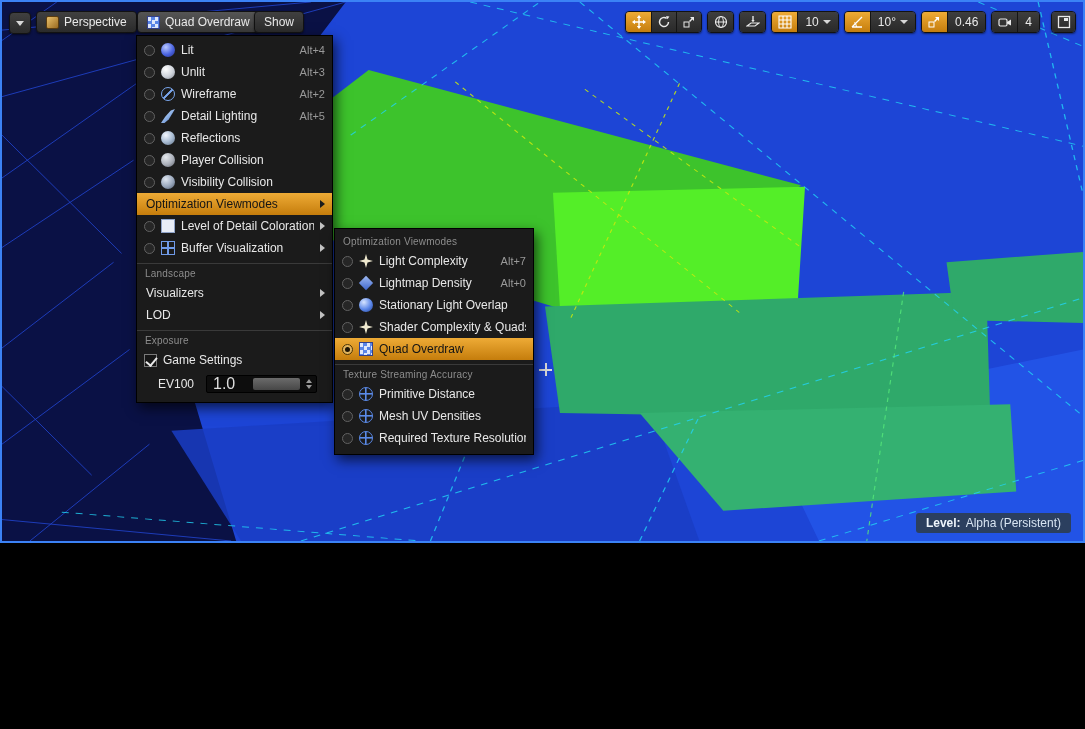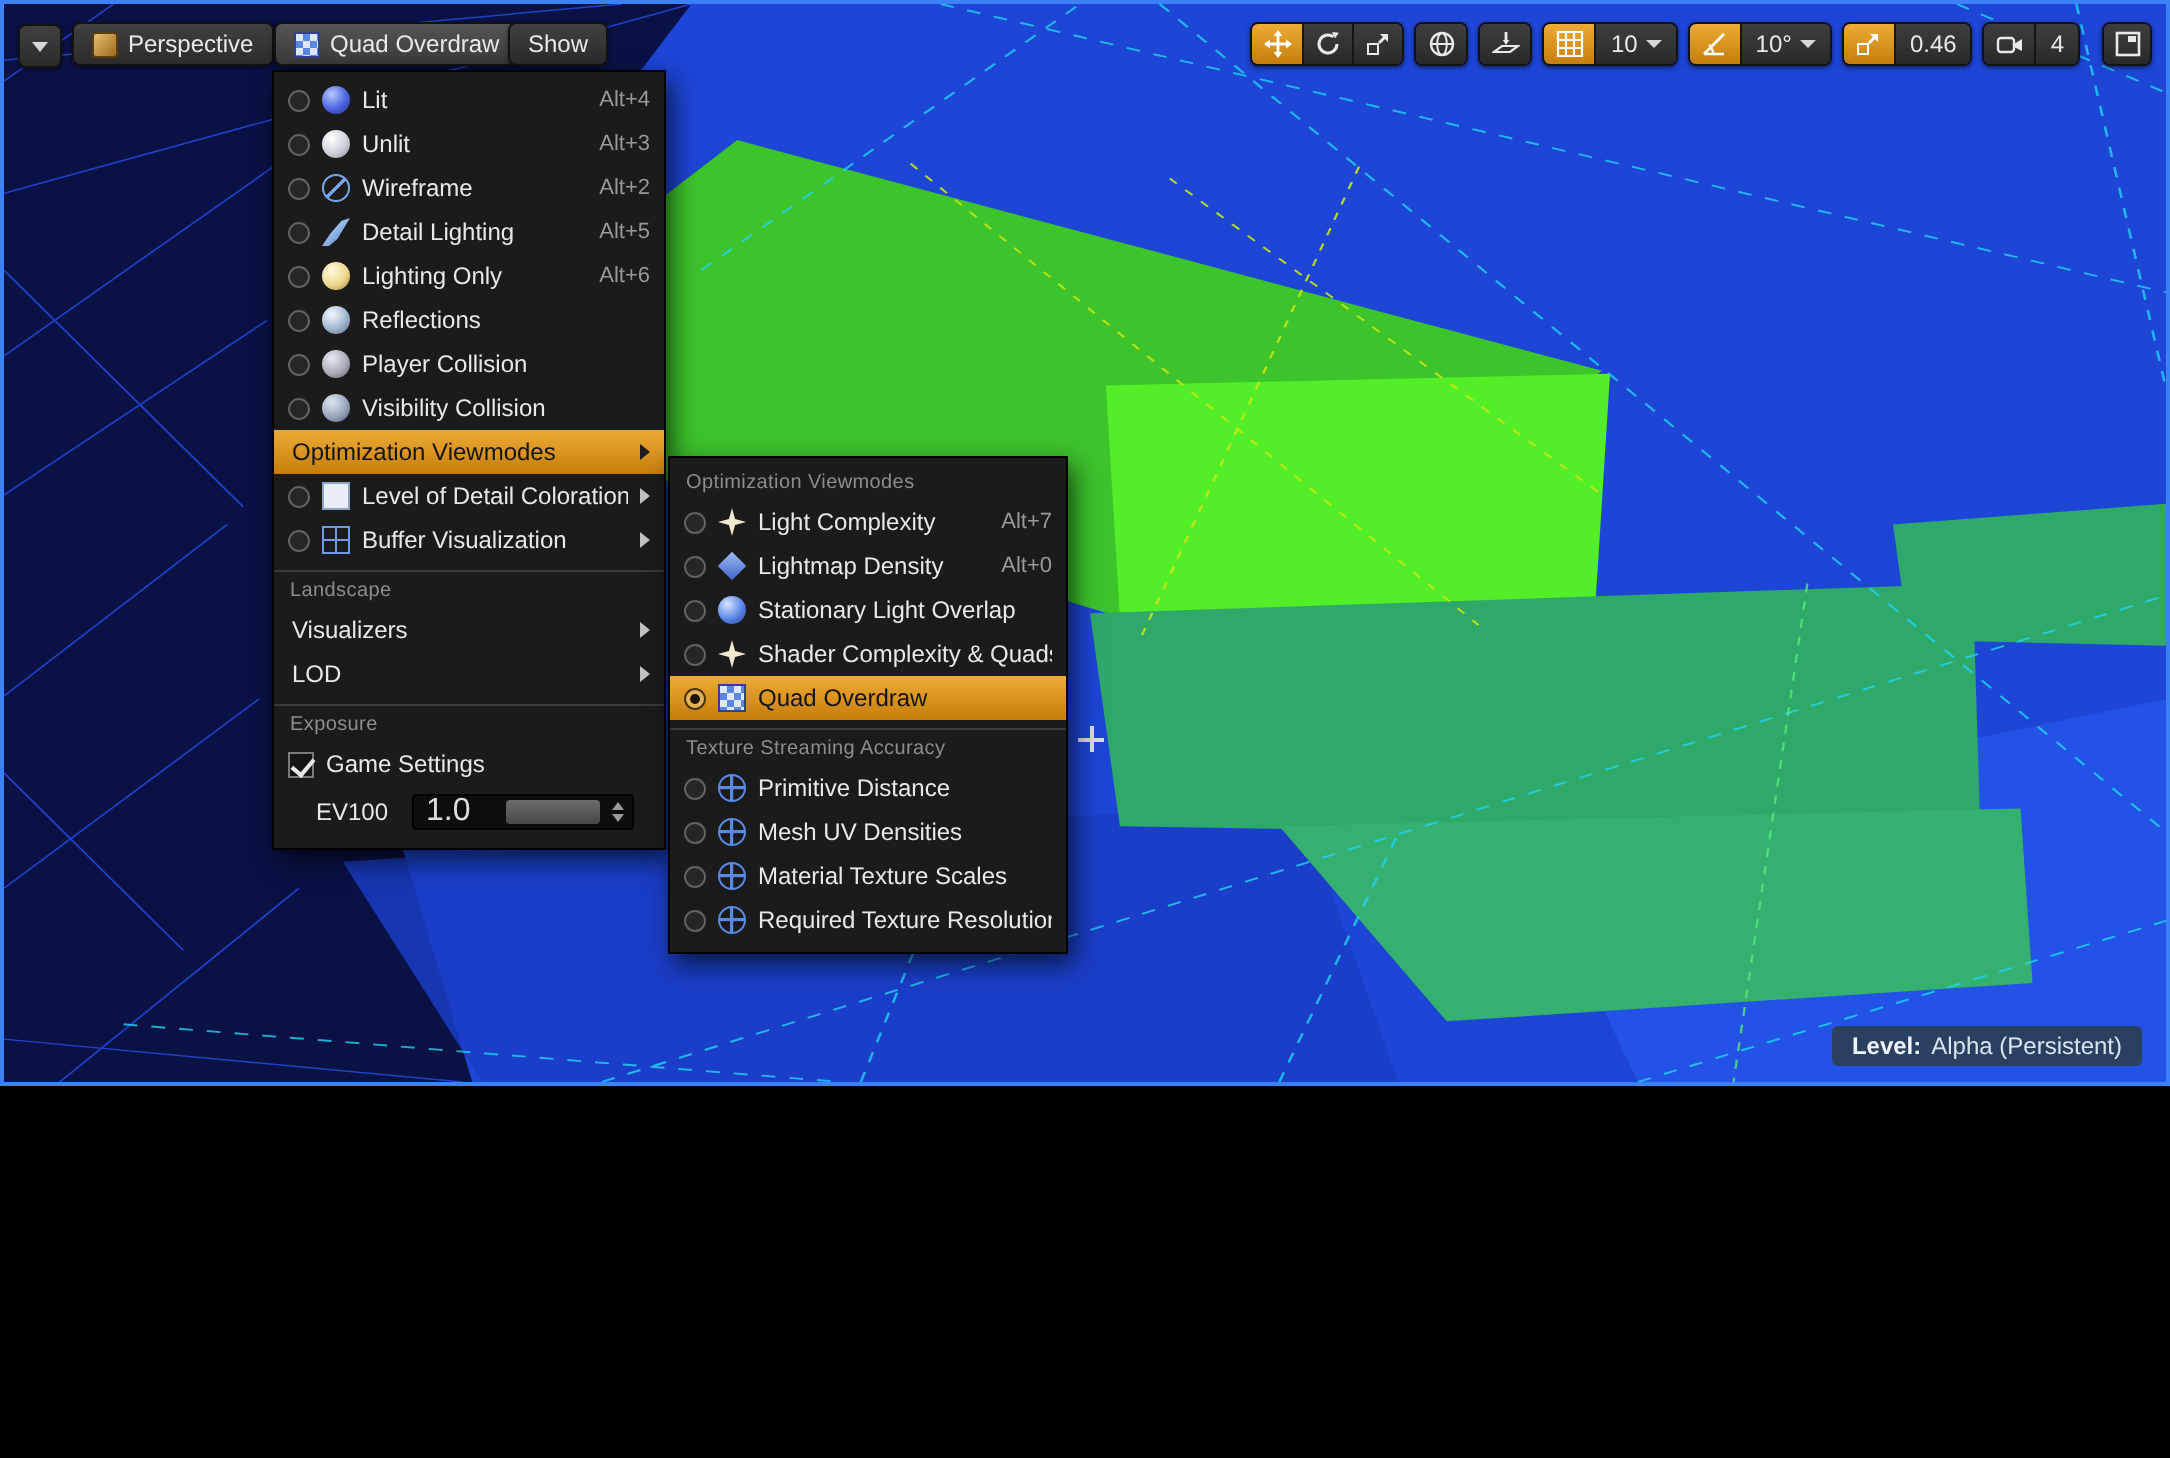--- a/index.html
+++ b/index.html
@@ -291,26 +291,20 @@
       <span class="mi-shortcut">Alt+2</span>
     </div>
     <div class="menu-item">
       <span class="radio"></span>
       <span class="mi-icon i-detail"></span>
       <span class="mi-label">Detail Lighting</span>
       <span class="mi-shortcut">Alt+5</span>
     </div>
     <div class="menu-item">
       <span class="radio"></span>
-      <span class="mi-icon i-lightonly"></span>
-      <span class="mi-label">Lighting Only</span>
-      <span class="mi-shortcut">Alt+6</span>
-    </div>
-    <div class="menu-item">
-      <span class="radio"></span>
       <span class="mi-icon i-reflect"></span>
       <span class="mi-label">Reflections</span>
     </div>
     <div class="menu-item">
       <span class="radio"></span>
       <span class="mi-icon i-pcol"></span>
       <span class="mi-label">Player Collision</span>
     </div>
     <div class="menu-item">
       <span class="radio"></span>
@@ -400,25 +394,20 @@
 
     <div class="menu-item">
       <span class="radio"></span>
       <span class="mi-icon i-globecross"></span>
       <span class="mi-label">Primitive Distance</span>
     </div>
     <div class="menu-item">
       <span class="radio"></span>
       <span class="mi-icon i-globecross"></span>
       <span class="mi-label">Mesh UV Densities</span>
-    </div>
-    <div class="menu-item">
-      <span class="radio"></span>
-      <span class="mi-icon i-globecross"></span>
-      <span class="mi-label">Material Texture Scales</span>
     </div>
     <div class="menu-item">
       <span class="radio"></span>
       <span class="mi-icon i-globecross"></span>
       <span class="mi-label">Required Texture Resolution</span>
     </div>
   </div>
 
 
   <div class="legend">

